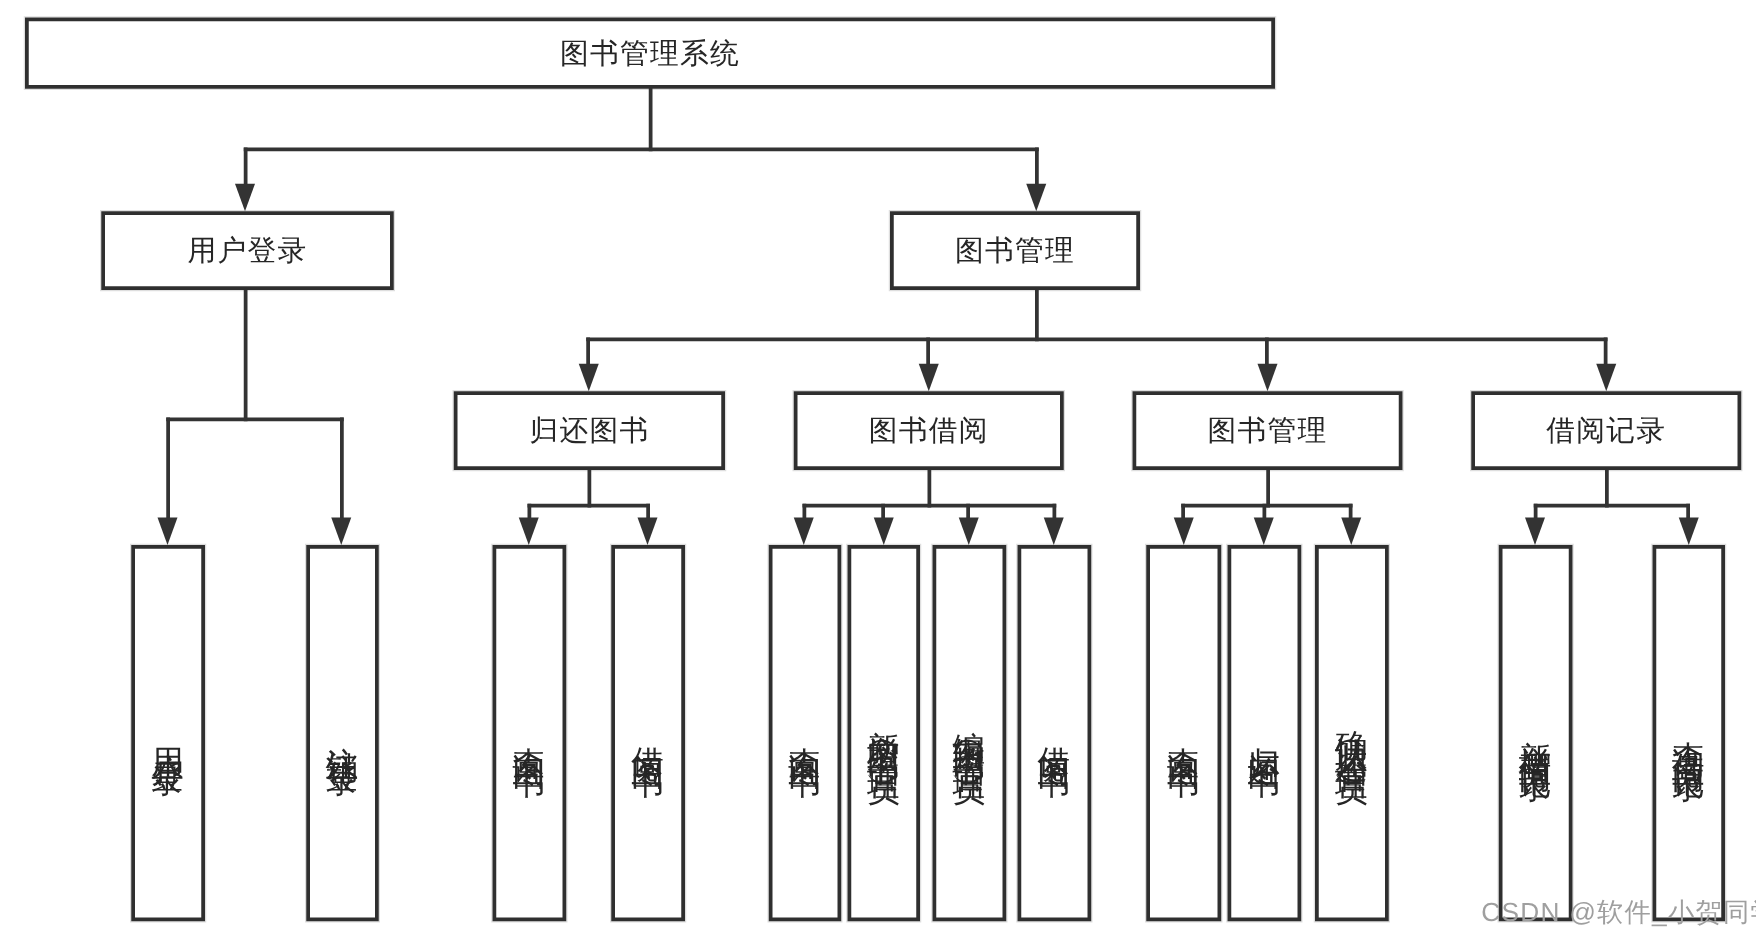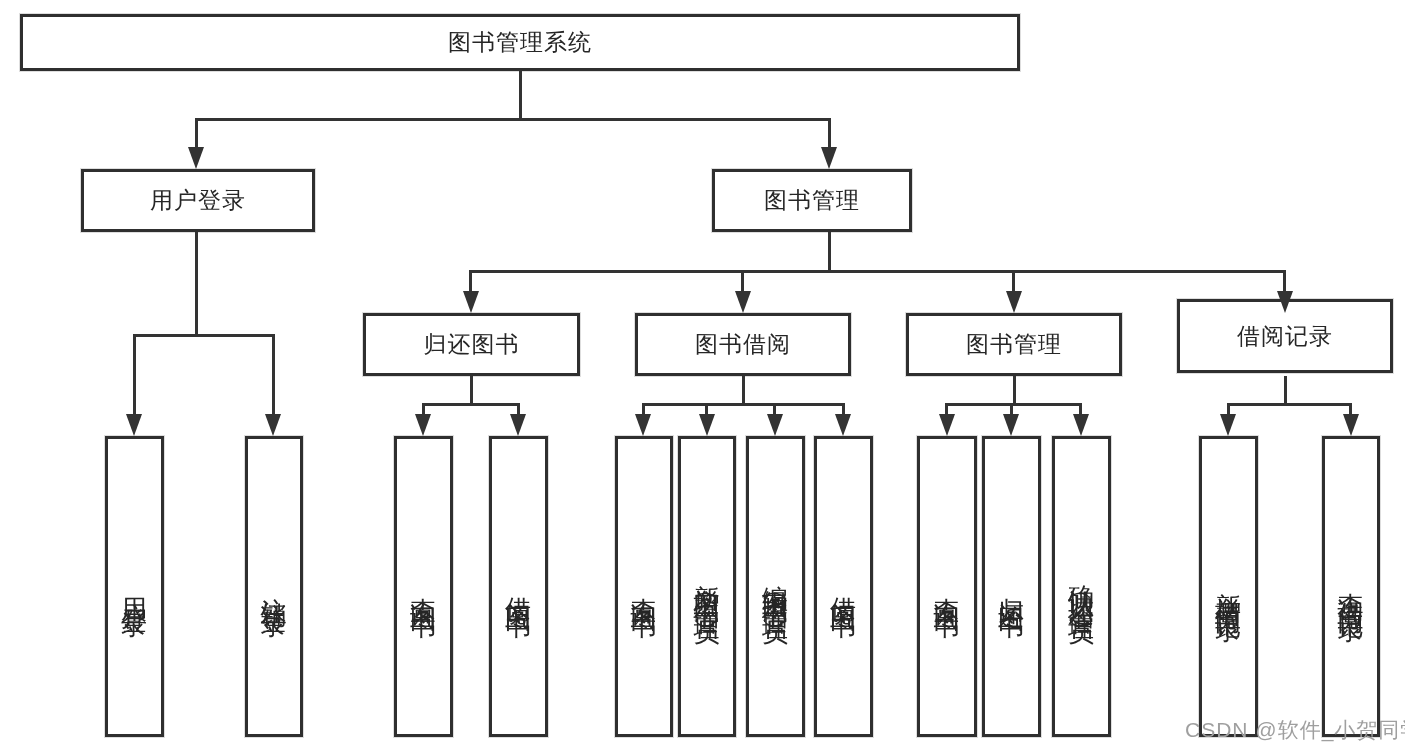--- a/index.html
+++ b/index.html
@@ -72,21 +72,21 @@
 
   <div class="box" style="left:363px;top:313px;width:217px;height:63px">
     <span class="hlabel">归还图书</span>
   </div>
   <div class="box" style="left:635px;top:313px;width:216px;height:63px">
     <span class="hlabel">图书借阅</span>
   </div>
   <div class="box" style="left:906px;top:313px;width:216px;height:63px">
     <span class="hlabel">图书管理</span>
   </div>
-  <div class="box" style="left:1177px;top:299px;width:216px;height:74px">
+  <div class="box" style="left:1177px;top:313px;width:216px;height:63px">
     <span class="hlabel">借阅记录</span>
   </div>
 
   <div class="box vbox" style="left:105px;top:436px;width:59px;height:301px">
     <span class="vlabel">用户登录</span>
   </div>
   <div class="box vbox" style="left:245px;top:436px;width:58px;height:301px">
     <span class="vlabel">注销登录</span>
   </div>
 

